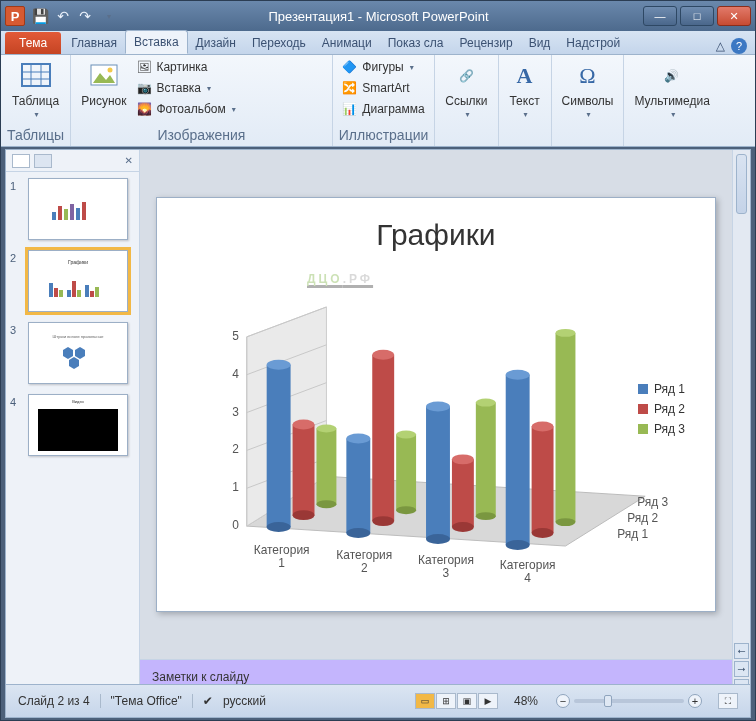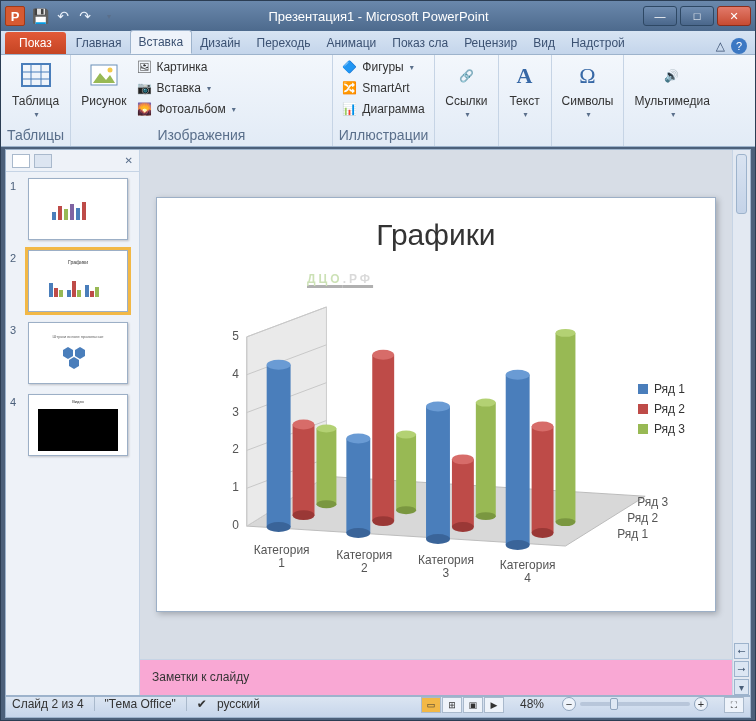--- a/index.html
+++ b/index.html
@@ -42,26 +42,26 @@
  .thumb.selected .thumb-slide{outline:3px solid #f2b846;}
  .slidearea{flex:1;display:flex;flex-direction:column;background:#d7dde6;position:relative;}
  .canvas{flex:1;display:flex;align-items:center;justify-content:center;padding:12px;}
  .slide{width:560px;height:415px;background:#fff;border:1px solid #9cafc6;box-shadow:2px 2px 6px rgba(0,0,0,.25);padding:20px 30px;display:flex;flex-direction:column;}
  .slide-title{text-align:center;font-size:30px;color:#333;margin-bottom:10px;}
  .chart{flex:1;position:relative;}
  .chart svg{width:100%;height:100%;}
  .legend{position:absolute;right:0;top:120px;font-size:11px;}
  .legend-item{display:flex;align-items:center;gap:6px;margin-bottom:6px;}
  .legend-sw{width:10px;height:10px;}
- .notes{height:36px;border-top:1px solid #c6d4e5;background:#f9a8d4;padding:8px 12px;color:#888;font-size:14px;}
+ .notes{height:36px;border-top:1px solid #c6d4e5;background:#c4b5fd;padding:8px 12px;color:#888;font-size:14px;}
  .vscroll{width:18px;background:#e3e9f2;border-left:1px solid #c6d4e5;position:relative;}
  .vscroll .thumb-sb{position:absolute;top:4px;left:3px;right:3px;height:60px;background:linear-gradient(#d9e3f1,#c4d3e8);border:1px solid #9db3cc;border-radius:3px;}
  .vscroll .navbtn{position:absolute;left:1px;right:1px;height:16px;border:1px solid #9db3cc;background:#dce6f3;display:flex;align-items:center;justify-content:center;font-size:10px;color:#4a5f7a;}
  
- .statusbar{position:absolute;left:4px;right:4px;bottom:2px;height:22px;background:linear-gradient(#dbe5f2,#c6d5ea);border:1px solid #9db3cc;display:flex;align-items:flex-start;padding:0 6px;font-size:11px;color:#3b5172;gap:10px;}
+ .statusbar{position:absolute;left:4px;right:4px;bottom:2px;height:34px;background:linear-gradient(#dbe5f2,#c6d5ea);border:1px solid #9db3cc;display:flex;align-items:center;padding:0 12px;font-size:11px;color:#3b5172;gap:10px;}
  .statusbar .sep{width:1px;height:14px;background:#a9b9cc;}
  .viewbtns{display:flex;gap:1px;margin-left:auto;}
  .vb{width:20px;height:16px;border:1px solid #a9b9cc;background:#eef3fa;display:flex;align-items:center;justify-content:center;font-size:9px;}
  .vb.active{background:#f2b846;}
  .zoom{display:flex;align-items:center;gap:4px;margin-left:8px;}
  .zoom-track{width:110px;height:4px;background:#b8c6da;position:relative;border-radius:2px;}
  .zoom-thumb{position:absolute;top:-4px;left:30px;width:8px;height:12px;background:#dfe8f4;border:1px solid #8fa4bd;border-radius:2px;}
  .zbtn{width:14px;height:14px;border:1px solid #8fa4bd;border-radius:50%;background:#eef3fa;display:flex;align-items:center;justify-content:center;font-size:11px;}
  .watermark{position:absolute;font-size:32px;font-weight:bold;letter-spacing:3px;opacity:.38;pointer-events:none;text-decoration:underline;}
  .watermark .g{color:#7cb342;}
@@ -80,21 +80,21 @@
   </div>
   <div class="title-text">Презентация1  -  Microsoft PowerPoint</div>
   <div class="winbtns">
     <div class="winbtn">—</div>
     <div class="winbtn">□</div>
     <div class="winbtn close">✕</div>
   </div>
 </div>
 
 <div class="ribtabs">
-  <div class="filetab">Показ</div>
+  <div class="filetab">Тема</div>
   <div class="ribtab">Главная</div>
   <div class="ribtab active">Вставка</div>
   <div class="ribtab">Дизайн</div>
   <div class="ribtab">Переходь</div>
   <div class="ribtab">Анимаци</div>
   <div class="ribtab">Показ сла</div>
   <div class="ribtab">Рецензир</div>
   <div class="ribtab">Вид</div>
   <div class="ribtab">Надстрой</div>
   <div class="ribright">

